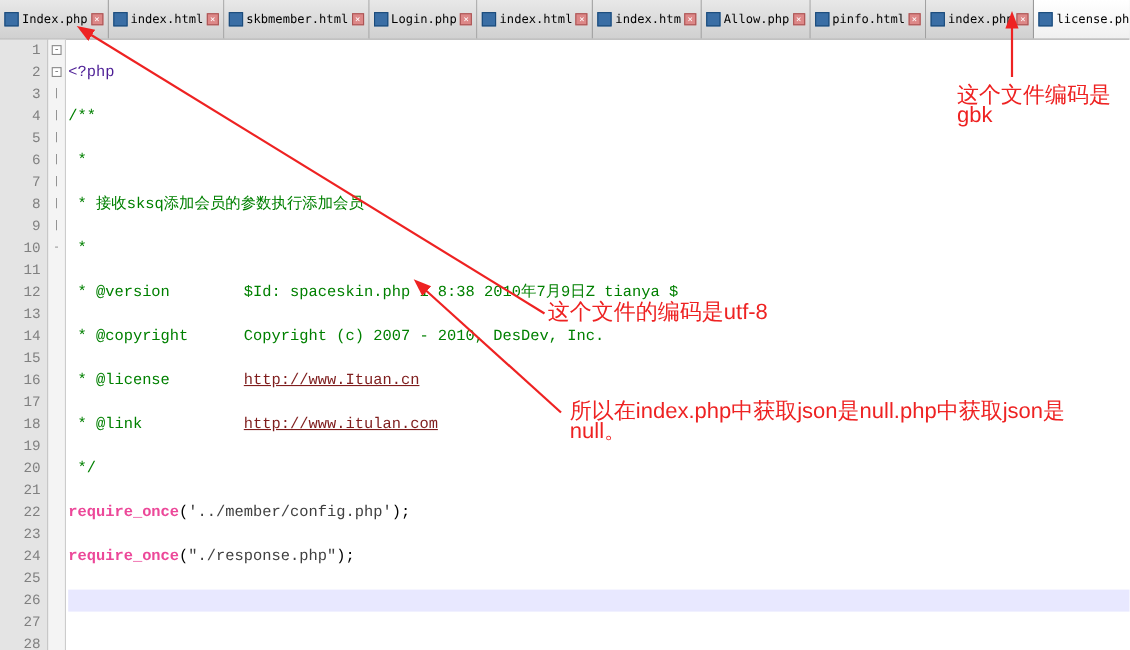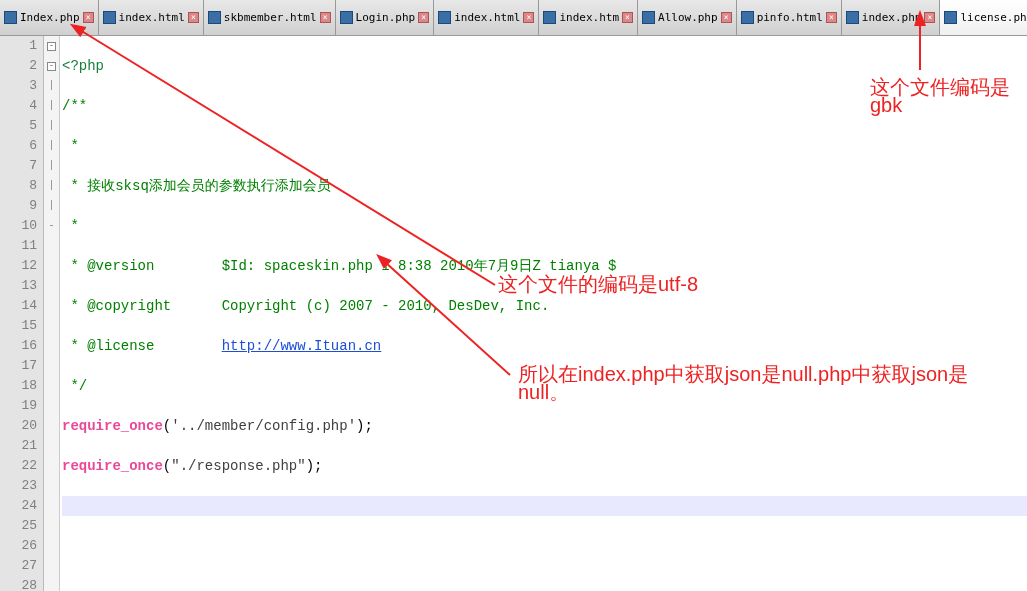--- a/index.html
+++ b/index.html
@@ -96,22 +96,22 @@
       line-height: 20px;
       padding-left: 2px;
       white-space: pre;
       position: relative;
     }
     .line { height: 20px; }
     .line.hl { background: #e8e8ff; }
     .kw { color: #ec4899; font-weight: bold; }
     .str { color: #404040; }
     .cm { color: #008000; }
-    .lnk { color: #1d4ed8; text-decoration: underline; }
-    .op { color: #15803d; margin-top: 28px; }
+    .lnk { color: #7f1d1d; text-decoration: underline; }
+    .op { color: #4c1d95; margin-top: 28px; }
     .annotation {
       position: absolute;
       color: #e22;
       font-family: "SimSun", "Microsoft YaHei", sans-serif;
       font-size: 20px;
       line-height: 18px;
       z-index: 10;
       pointer-events: none;
     }
     svg.overlay {
@@ -242,20 +242,21 @@
   </div>
   <div class="code">
 <div class="line"><span class="op">&lt;?php</span></div>
 <div class="line"><span class="cm">/**</span></div>
 <div class="line"><span class="cm"> *</span></div>
 <div class="line"><span class="cm"> * 接收sksq添加会员的参数执行添加会员</span></div>
 <div class="line"><span class="cm"> *</span></div>
 <div class="line"><span class="cm"> * @version        $Id: spaceskin.php 1 8:38 2010年7月9日Z tianya $</span></div>
 <div class="line"><span class="cm"> * @copyright      Copyright (c) 2007 - 2010, DesDev, Inc.</span></div>
 <div class="line"><span class="cm"> * @license        </span><span class="lnk">http://www.Ituan.cn</span></div>
+<div class="line"><span class="cm"> * @link           </span><span class="lnk">http://www.itulan.com</span></div>
 <div class="line"><span class="cm"> */</span></div>
 <div class="line"><span class="kw">require_once</span><span>(</span><span class="str">'../member/config.php'</span><span>);</span></div>
 <div class="line"><span class="kw">require_once</span><span>(</span><span class="str">"./response.php"</span><span>);</span></div>
 <div class="line hl"></div>
 
 
 
 
 
 

